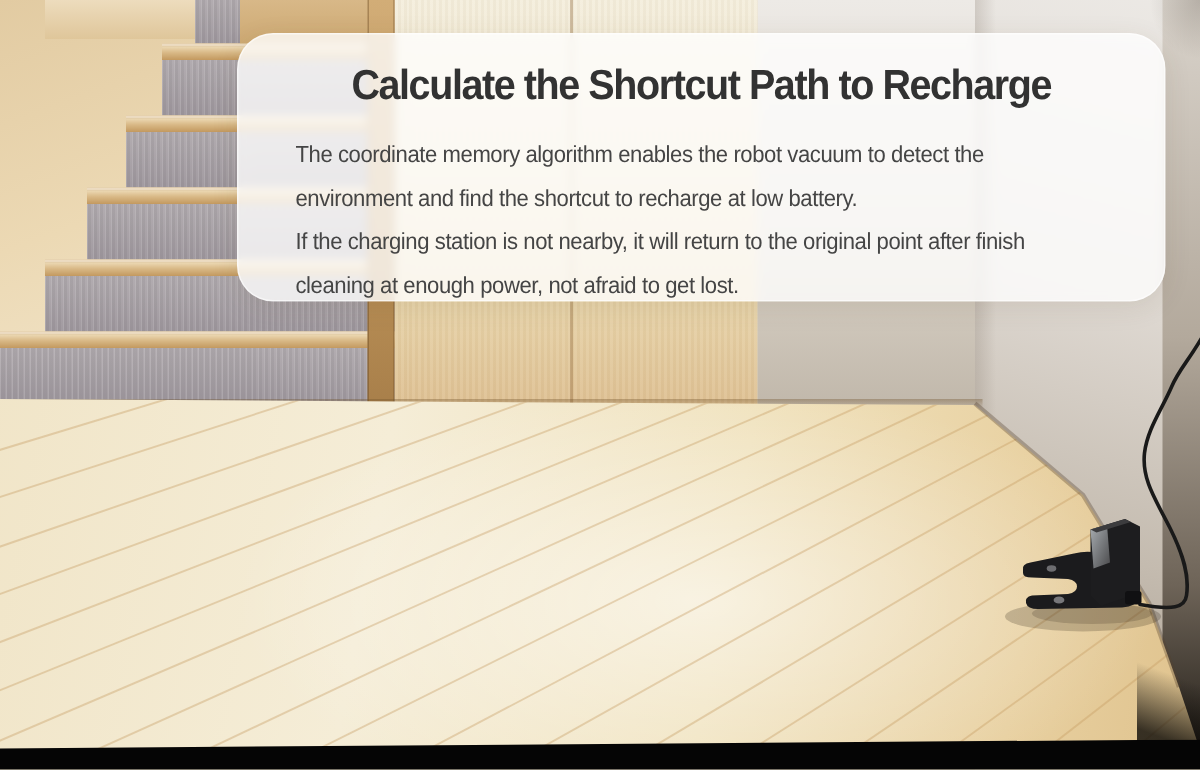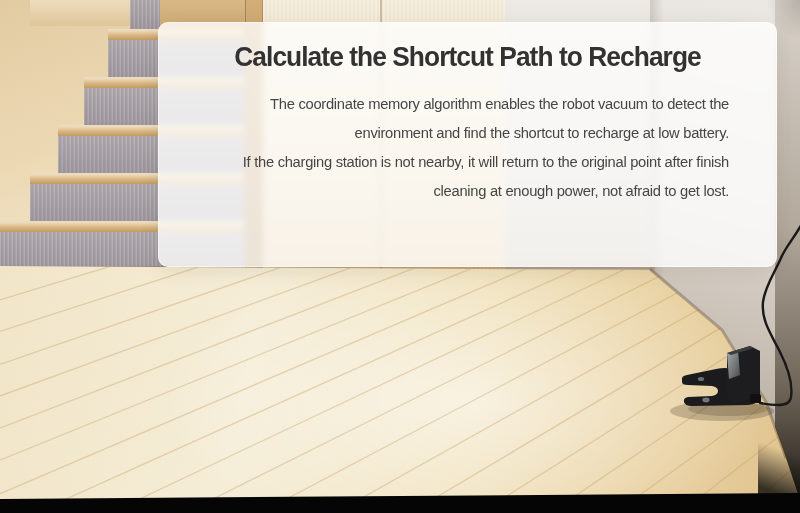--- a/index.html
+++ b/index.html
@@ -61,29 +61,29 @@
   .cable-layer{left:0;top:0;width:800px;height:513px;pointer-events:none;}
   .dock{left:668px;top:333px;width:134px;height:92px;}
   .bottom-bar{left:0;top:493px;width:800px;height:20px;background:#050505;
     clip-path:polygon(0 6px,100% 0,100% 20px,0 20px);}
   .corner-shade{left:758px;top:432px;width:42px;height:66px;
     background:linear-gradient(200deg,rgba(15,12,8,0) 30%,rgba(12,10,7,.8) 85%);}
   .vignette-tr{left:740px;top:0;width:60px;height:70px;
     background:radial-gradient(80% 80% at 100% 0,rgba(60,50,40,.22),rgba(60,50,40,0) 70%);}
 
   
-  .card{left:158px;top:22px;width:619px;height:245px;border-radius:10px;
+  .card{left:158px;top:22px;width:619px;height:179px;border-radius:24px;
     background:rgba(255,255,255,.78);
     border:1px solid rgba(255,255,255,.55);
     box-shadow:0 4px 18px rgba(80,60,30,.10);
     -webkit-backdrop-filter:blur(3px);backdrop-filter:blur(3px);}
   .card-title{position:absolute;left:0;top:18px;width:100%;text-align:center;
     font-size:28px;font-weight:700;color:#323232;letter-spacing:-1px;
     transform:scaleX(.94);transform-origin:center;white-space:nowrap;}
-  .card-desc{position:absolute;left:38px;top:66px;width:560px;text-align:right;}
+  .card-desc{position:absolute;left:38px;top:66px;width:560px;}
   .desc-line{position:static;display:block;white-space:nowrap;
     font-size:15.5px;color:#454545;letter-spacing:-.3px;line-height:29px;
     transform:scaleX(.95);transform-origin:left center;}
 </style>
 </head>
 <body>
 
 <div class="scene">
 
   <div class="wall-left"></div>

